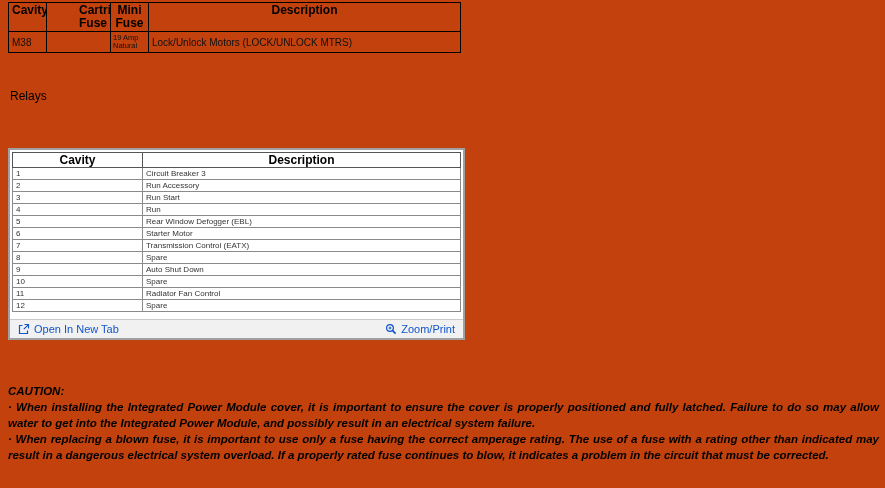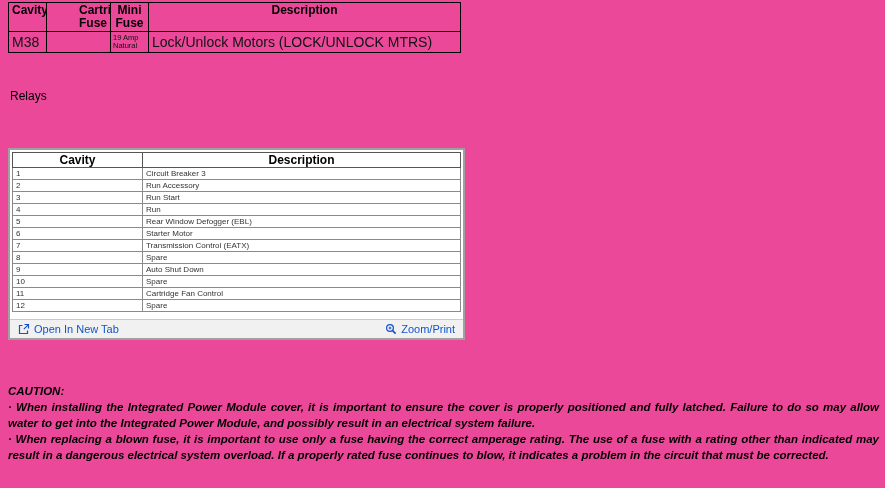--- a/index.html
+++ b/index.html
@@ -1,25 +1,25 @@
 <!DOCTYPE html>
 <html style="--link-color: #1155cc;"><head>
 <meta charset="utf-8">
 <style>
   :root { --link-color: #1155cc; }
   * { box-sizing: border-box; }
   html, body { margin: 0; padding: 0; background: #fff; }
   body { font-family: "Liberation Sans", sans-serif; color: #000; }
-  .page { position: relative; width: 885px; height: 488px; background: #ec4899; overflow: hidden; }
+  .page { position: relative; width: 885px; height: 488px; background: #c2410c; overflow: hidden; }
 
   
   .fuse-table { position: absolute; left: 8px; top: 2px; width: 453px; border-collapse: collapse; table-layout: fixed; }
   .fuse-table th, .fuse-table td { border: 1px solid #000; padding: 1px 3px; overflow: hidden; }
   .fuse-table th { font-size: 12px; font-weight: bold; text-align: center; vertical-align: top; height: 28px; line-height: 13px; }
-  .fuse-table td { font-size: 14px; vertical-align: middle; height: 21px; color: #111; }
+  .fuse-table td { font-size: 10px; vertical-align: middle; height: 21px; color: #111; }
   .fuse-table .col-cavity { width: 38px; }
   .fuse-table .col-cartridge { width: 64px; padding-left: 32px; }
   .fuse-table .col-mini { width: 38px; }
   .fuse-table td.mini { font-size: 7.5px; line-height: 8.5px; padding: 1px 2px; }
 
   
   .relays-heading { position: absolute; left: 10px; top: 89px; font-size: 12px; line-height: 14px; color: #000; }
 
   
   .viewer-frame { position: absolute; left: 8px; top: 148px; width: 457px; height: 192px; border: 2px solid #a0a0a0; background: #fff; display: flex; flex-direction: column; }
@@ -105,21 +105,21 @@
           <tr>
             <td class="col-cav">9</td>
             <td>Auto Shut Down</td>
           </tr>
           <tr>
             <td class="col-cav">10</td>
             <td>Spare</td>
           </tr>
           <tr>
             <td class="col-cav">11</td>
-            <td>Cartridge Fan Control</td>
+            <td>Radiator Fan Control</td>
           </tr>
           <tr>
             <td class="col-cav">12</td>
             <td>Spare</td>
           </tr>
         </tbody>
     </table>
 
     <div class="viewer-toolbar">
       <a class="toolbar-link">

